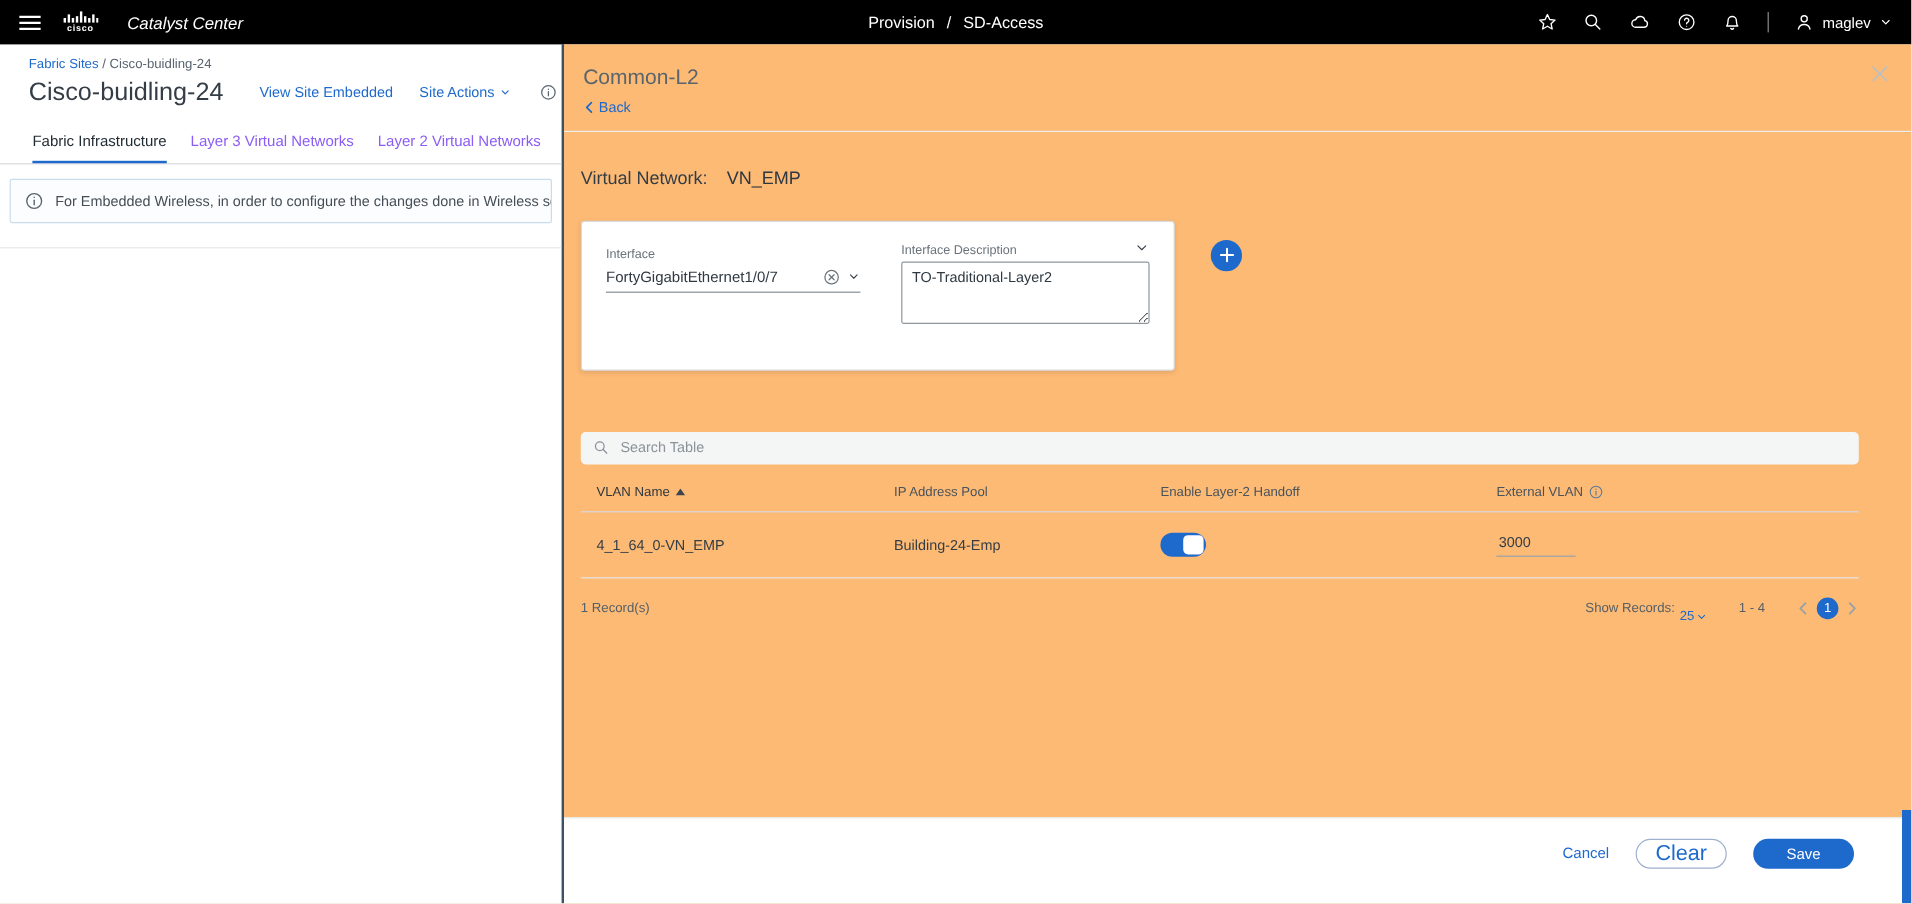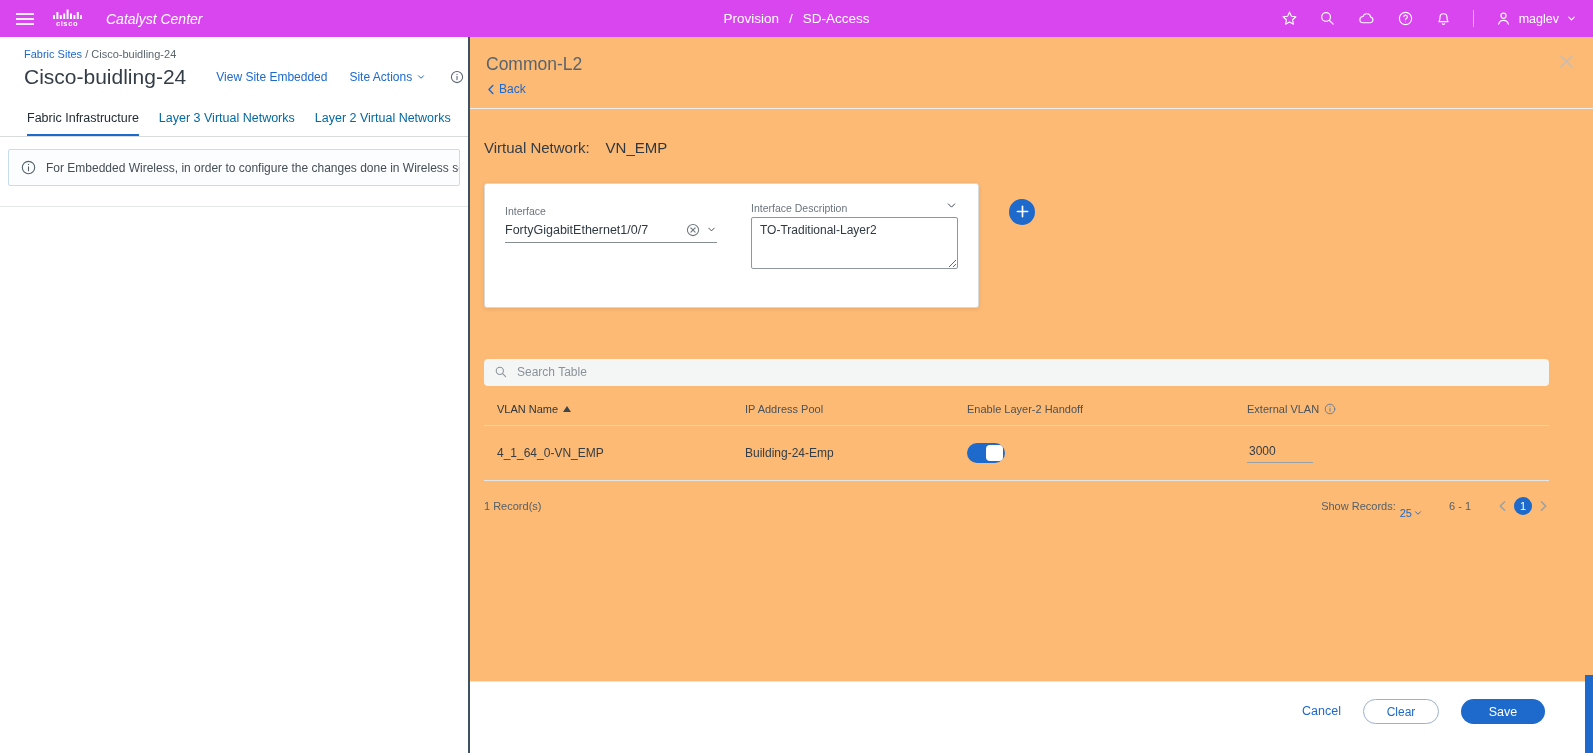--- a/index.html
+++ b/index.html
@@ -8,21 +8,21 @@
   .app { position:relative; width:1593px; height:753px; background:#fff; overflow:hidden; }
 
   :root{
     --blue:#1d69cc;
     --text:#39424a;
     --muted:#5a6570;
     --hairline:#e3e5e7;
   }
 
   
-  .topbar{ height:37px; background:#d946ef; color:#fff; display:flex; align-items:center; padding:0 16px; position:relative; }
+  .topbar{ height:37px; background:#000000; color:#fff; display:flex; align-items:center; padding:0 16px; position:relative; }
   .tb-left{ display:flex; align-items:center; gap:14px; }
   .hamburger{ display:flex; align-items:center; cursor:pointer; }
   .cisco-logo{ display:flex; flex-direction:column; align-items:center; line-height:1; margin-left:4px; }
   .cisco-logo .word{ font-size:7.5px; letter-spacing:.6px; margin-top:1px; font-weight:bold; }
   .tb-brand{ font-size:14px; margin-left:10px; font-weight:400;font-style:italic; }
   .tb-center{ position:absolute; left:50%; transform:translateX(-50%); display:flex; align-items:center; gap:10px; font-size:13.5px; }
   .tb-center a{ color:#fff; text-decoration:none; }
   .tb-right{ margin-left:auto; display:flex; align-items:center; gap:21px; }
   .tb-icon{ color:#fff; display:flex; align-items:center; cursor:pointer; }
   .tb-sep{ width:1px; height:17px; background:rgba(255,255,255,.55); }
@@ -36,21 +36,21 @@
   
   .lp-breadcrumb{ padding:11px 0 0 24px; font-size:11px; color:var(--muted); white-space:nowrap; }
   .lp-breadcrumb a{ color:var(--blue); text-decoration:none; }
   .lp-titlerow{ display:flex; align-items:center; padding:5px 0 0 24px; white-space:nowrap; }
   .lp-title{ font-size:21px; font-weight:400; color:#343d46; }
   .lp-link{ font-size:12px; color:var(--blue); text-decoration:none; display:inline-flex; align-items:center; gap:4px; }
   .lp-vsh{ margin-left:30px; }
   .lp-sa{ margin-left:22px; }
   .lp-info{ margin-left:24px; color:#5a6570; display:inline-flex; }
   .lp-tabs{ display:flex; gap:20px; padding-left:27px; margin-top:13px; border-bottom:1px solid #d8dadc; white-space:nowrap; overflow:hidden; }
-  .lp-tab{ font-size:12.5px; color:#0369a1; padding:9px 0 9px; border-bottom:3px solid transparent; margin-bottom:-1px; cursor:pointer; }
+  .lp-tab{ font-size:12.5px; color:#8b5cf6; padding:9px 0 9px; border-bottom:3px solid transparent; margin-bottom:-1px; cursor:pointer; }
   .lp-tab.active{ color:#222c35; border-bottom-color:var(--blue); }
   .lp-banner{ margin:12px 8px 0 8px; border:1px solid #c9dcea; background:#fcfdfe; border-radius:2px; height:37px; display:flex; align-items:center; gap:10px; padding:0 12px; font-size:12px; color:#454e56; white-space:nowrap; overflow:hidden; }
   .lp-banner .icon{ color:#56636d; flex:0 0 auto; display:flex; }
   .lp-hr{ margin-top:20px; border-bottom:1px solid #e4e6e8; }
 
   
   .panel{ flex:1; position:relative; background:#fdba74; overflow:hidden; }
   .panel-close{ position:absolute; top:18px; right:20px; color:#b9bfc4; cursor:pointer; display:flex; }
   .panel-header{ padding:17px 0 0 16px; }
   .panel-title{ font-size:17.5px; font-weight:400; color:#5a646d; }
@@ -105,21 +105,21 @@
   .pg-chev{ color:#98a1a8; display:flex; cursor:pointer; }
   .pg-chev.left{ margin-left:26px; }
   .pg-circle{ width:18px; height:18px; border-radius:50%; background:var(--blue); color:#fff; font-size:11px;
         display:flex; align-items:center; justify-content:center; margin:0 7px; cursor:pointer; }
 
   .panel-actions{ position:absolute; left:0; right:0; bottom:0; height:72px; background:#fff; border-top:1px solid #e6e6e6;
         display:flex; justify-content:flex-end; align-items:flex-start; gap:22px; padding:17px 48px 0 0; }
   .btn-cancel{ background:none; border:none; color:var(--blue); font-size:12.5px; cursor:pointer; margin-top:5px;
         font-family:"Liberation Sans", sans-serif; }
   .btn-clear{ min-width:76px; height:25px; border:1px solid #9fb0cf; border-radius:14px; background:#fff; color:var(--blue);
-        font-size:12px; cursor:pointer; font-family:"Liberation Sans", sans-serif; }
+        font-size:18px; cursor:pointer; font-family:"Liberation Sans", sans-serif; }
   .btn-save{ min-width:84px; height:25px; border:none; border-radius:14px; background:var(--blue); color:#fff;
         font-size:12.5px; cursor:pointer; font-family:"Liberation Sans", sans-serif; }
 
   .panel-scrollbar{ position:absolute; top:0; right:0; width:8px; height:100%; z-index:5; }
   .panel-scrollbar .thumb{ position:absolute; bottom:0; right:0; width:8px; height:78px; background:#1d69cc; }
 </style>
 </head>
 <body>
 
 <div class="app">
@@ -369,21 +369,21 @@
           <div class="tf-right">
             <span class="show-records">
               <span>Show Records:</span>
               <span class="sr-val">
                 <span>25</span>
                 <svg width="10" height="10" viewBox="0 0 24 24" fill="none" stroke="currentColor" stroke-width="2.2" stroke-linecap="round" stroke-linejoin="round">
                     <path d="M6 9l6 6 6-6"></path>
                   </svg>
               </span>
             </span>
-            <span class="tf-range">6 - 1</span>
+            <span class="tf-range">1 - 4</span>
             <span class="pg-chev left">
               <svg width="10" height="12" viewBox="0 0 10 14" fill="none" stroke="currentColor" stroke-width="1.8" stroke-linecap="round" stroke-linejoin="round">
                   <path d="M8 2L3 7l5 5"></path>
                 </svg>
             </span>
             <span class="pg-circle">1</span>
             <span class="pg-chev">
               <svg width="10" height="12" viewBox="0 0 10 14" fill="none" stroke="currentColor" stroke-width="1.8" stroke-linecap="round" stroke-linejoin="round">
                   <path d="M2 2l5 5-5 5"></path>
                 </svg>

